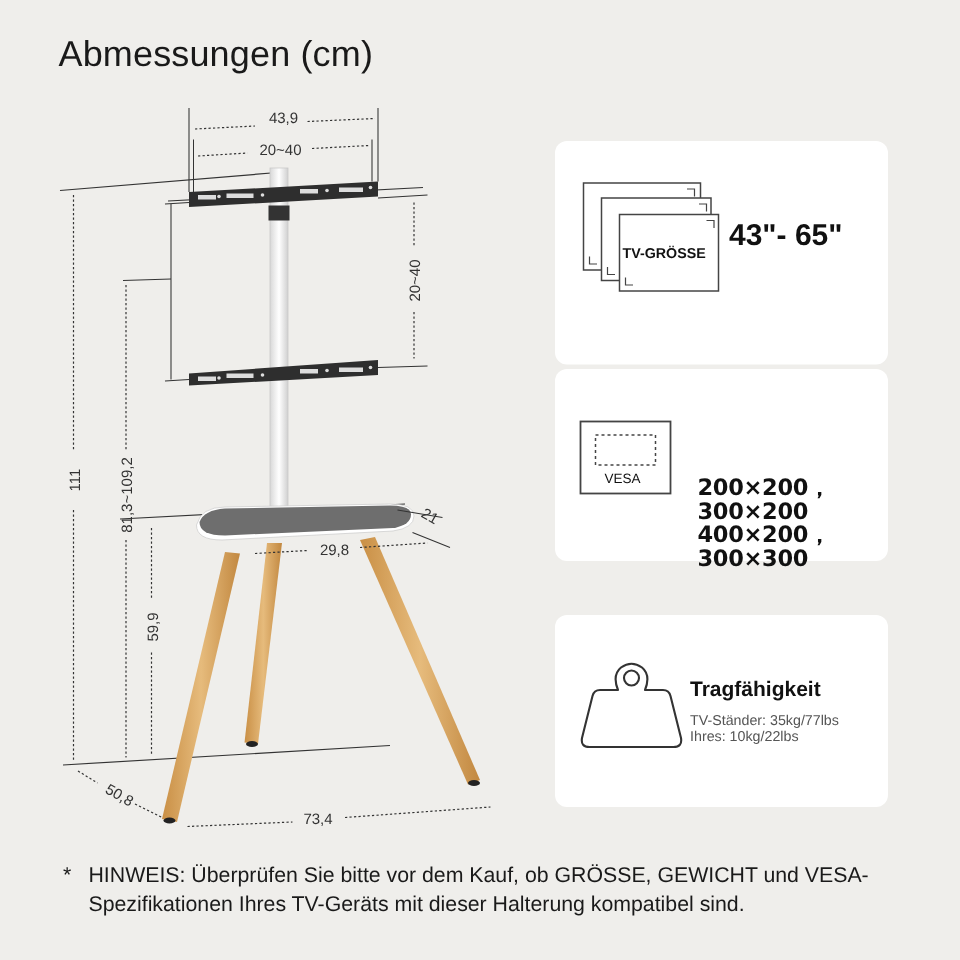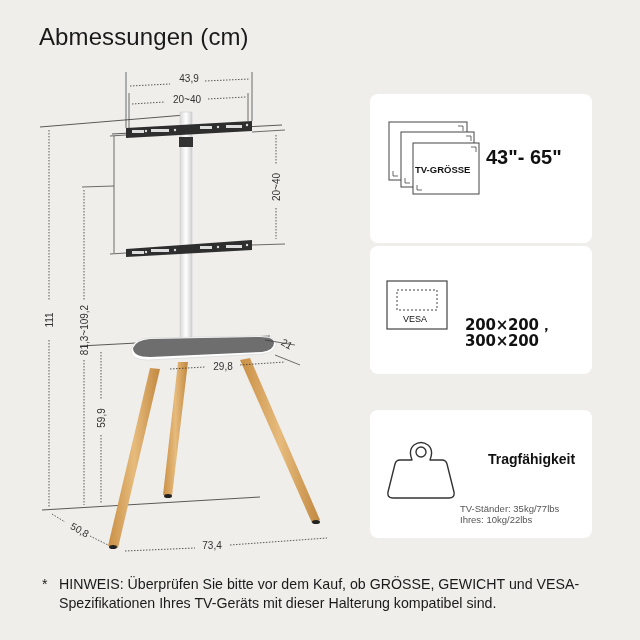--- a/index.html
+++ b/index.html
@@ -32,24 +32,24 @@
     .vesa-icon { position: absolute; left: 16px; top: 34px; width: 62px; height: 50px; }
     .vesa-list {
       position: absolute; left: 95px; top: 36px;
       font-size: 15px; font-weight: bold; line-height: 15.5px; color: #111;
       font-family: "DejaVu Sans", sans-serif; letter-spacing: -0.2px; margin-top: 36px;
     }
 
     .weight-icon { position: absolute; left: 16px; top: 30px; width: 70px; height: 60px; }
     .weight-title {
       position: absolute; left: 90px; top: 41px;
-      font-size: 14px; font-weight: bold; color: #111; margin-left: 28px;
+      font-size: 14px; font-weight: bold; color: #111;
     }
     .weight-line {
-      position: absolute; left: 90px; font-size: 9.5px; color: #555; margin-top: 28px;
+      position: absolute; left: 90px; font-size: 9.5px; color: #555;
     }
     .weight-line.l1 { top: 65px; }
     .weight-line.l2 { top: 76px; }
 
     .note {
       position: absolute; left: 42px; top: 575px; width: 590px;
       font-size: 14.2px; color: #1a1a1a; line-height: 19px;
     }
     .note .star { position: absolute; left: 0; top: 0; }
     .note .text { display: block; padding-left: 17px; }
@@ -199,20 +199,21 @@
 </div>
 
 <div class="card card-vesa">
   <svg class="vesa-icon" viewBox="0 0 62 50">
     <rect x="1" y="1" width="60" height="48" fill="#fff" stroke="#444" stroke-width="1.2"></rect>
     <rect x="11" y="10" width="40" height="20" fill="none" stroke="#444" stroke-width="1" stroke-dasharray="2,2"></rect>
   </svg>
   <div style="position:absolute; left:33px; top:68px; font-size:9px; font-weight:normal; color:#111;">VESA</div>
   <div class="vesa-list">
     <div>200×200，300×200</div>
+    <div>400×200，300×300</div>
   </div>
 </div>
 
 <div class="card card-weight">
   <svg class="weight-icon" viewBox="0 0 70 60">
     <path d="M14,20 L26,20 Q22,10 28,5 Q35,0 42,5 Q48,10 44,20 L56,20 Q60,20 61,24 L68,52 Q69,58 63,58 L7,58 Q1,58 2,52 L9,24 Q10,20 14,20 Z" fill="none" stroke="#333" stroke-width="1.4" stroke-linejoin="round"></path>
     <circle cx="35" cy="12" r="5" fill="none" stroke="#333" stroke-width="1.4"></circle>
   </svg>
   <div class="weight-title">Tragfähigkeit</div>
   <div class="weight-line l1">TV-Ständer: 35kg/77lbs</div>

